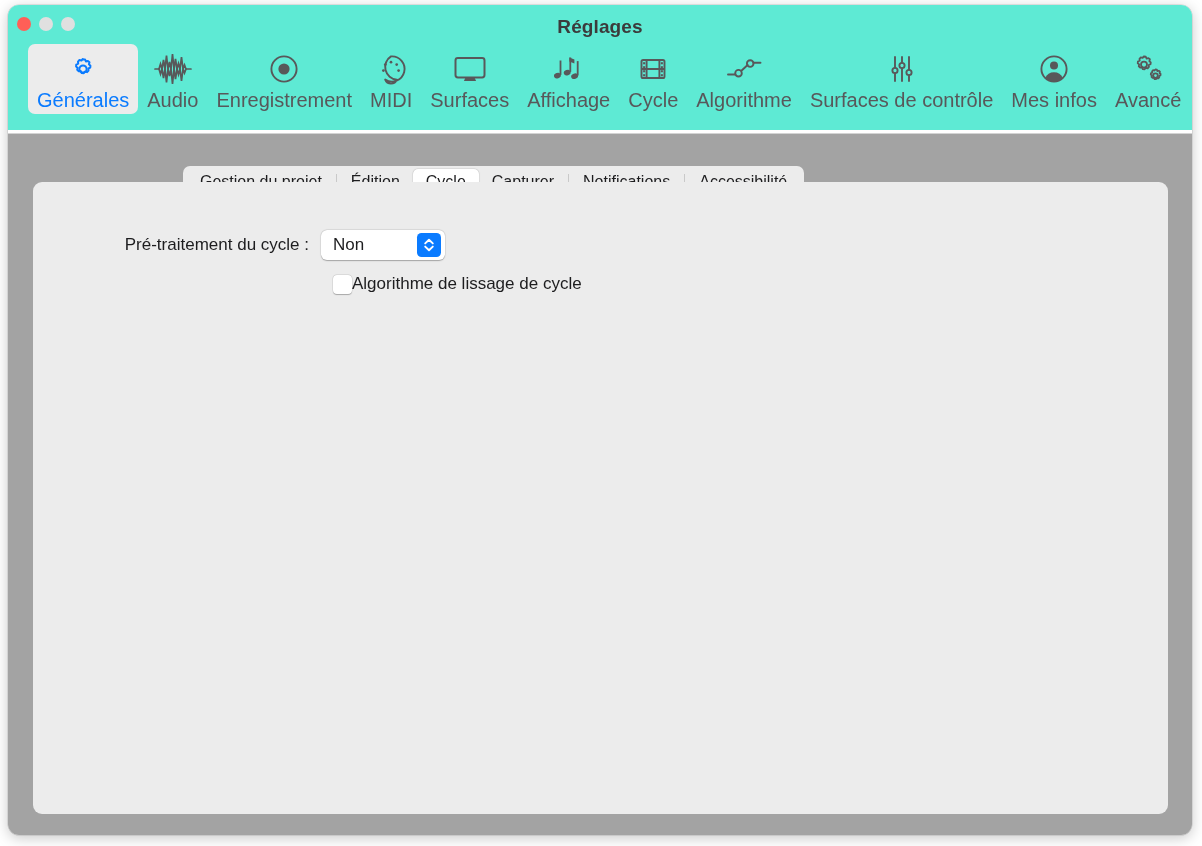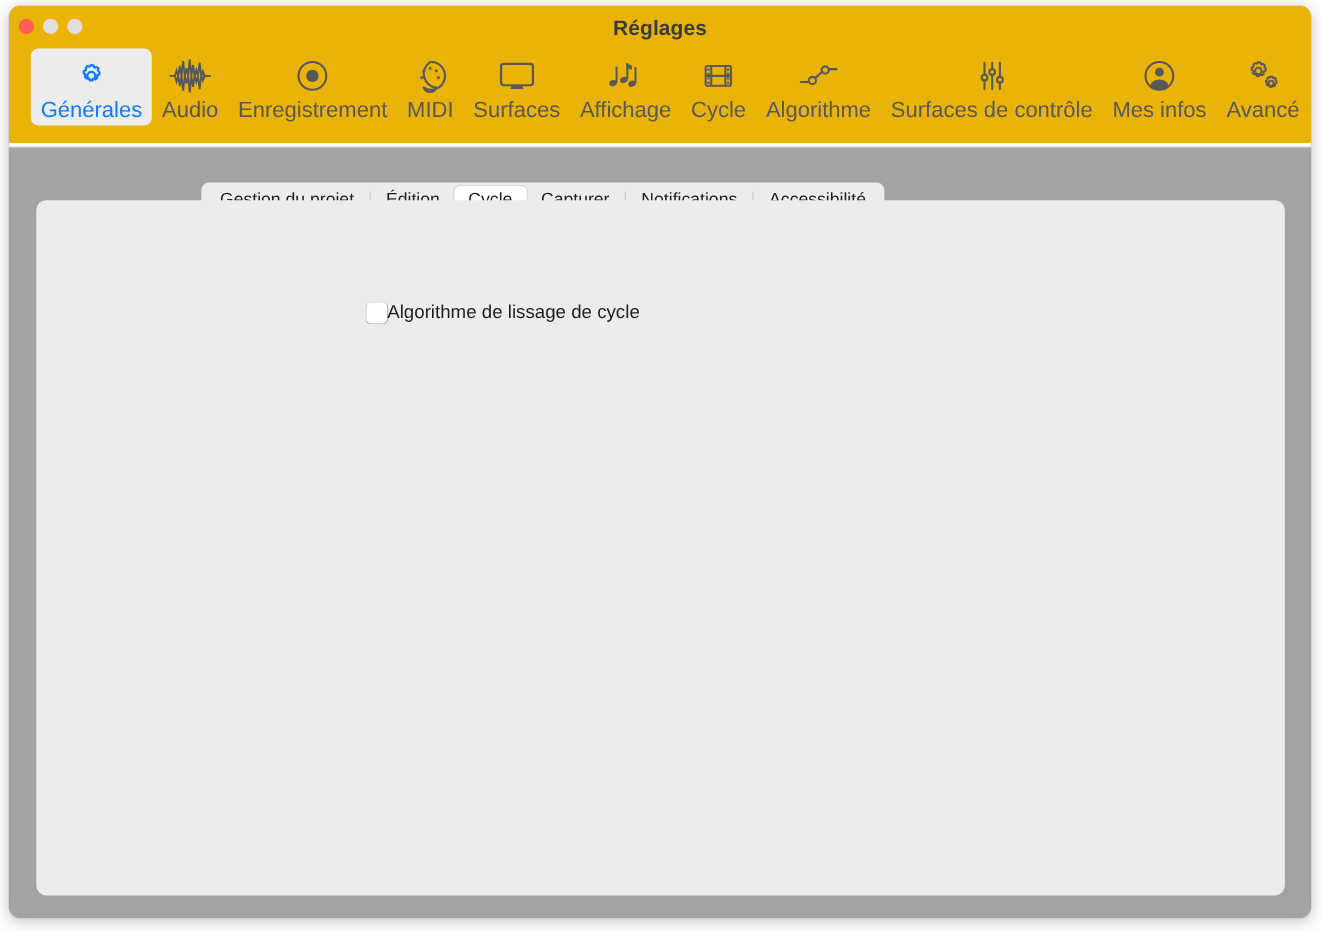--- a/index.html
+++ b/index.html
@@ -23,21 +23,21 @@
     box-shadow: 0 3px 14px rgba(0,0,0,0.22), 0 0 0 0.5px rgba(0,0,0,0.16);
     overflow: hidden;
   }
 
   
   #titlebar {
     position: absolute;
     left: 0; top: 0;
     width: 1184px;
     height: 125px;
-    background: #eab308;
+    background: #5eead4;
   }
 
   #traffic-lights {
     position: absolute;
     left: 9px;
     top: 12px;
     display: flex;
     gap: 8px;
   }
   .tl {
@@ -415,20 +415,33 @@
         <span>Notifications</span>
       </div>
       <div class="tab-sep"></div>
       <div class="tab">
         <span>Accessibilité</span>
       </div>
     </div>
 
     <div id="content-panel">
 
+      <div id="row-pretreatment">
+        <div id="pretreatment-label">Pré-traitement du cycle :</div>
+
+        <div class="popup-button">
+          <span class="popup-value">Non</span>
+          <span class="popup-arrows">
+            <svg width="14" height="16" viewBox="0 0 14 16" stroke="#ffffff" stroke-width="1.9" fill="none" stroke-linecap="round" stroke-linejoin="round">
+              <path d="M3.2 6.4 L7 2.8 L10.8 6.4"></path>
+              <path d="M3.2 9.6 L7 13.2 L10.8 9.6"></path>
+            </svg>
+          </span>
+        </div>
+      </div>
 
       <div id="row-checkbox">
         <span class="checkbox-box"></span>
         <span class="checkbox-label">Algorithme de lissage de cycle</span>
       </div>
 
     </div>
   </div>
 
 </div>

